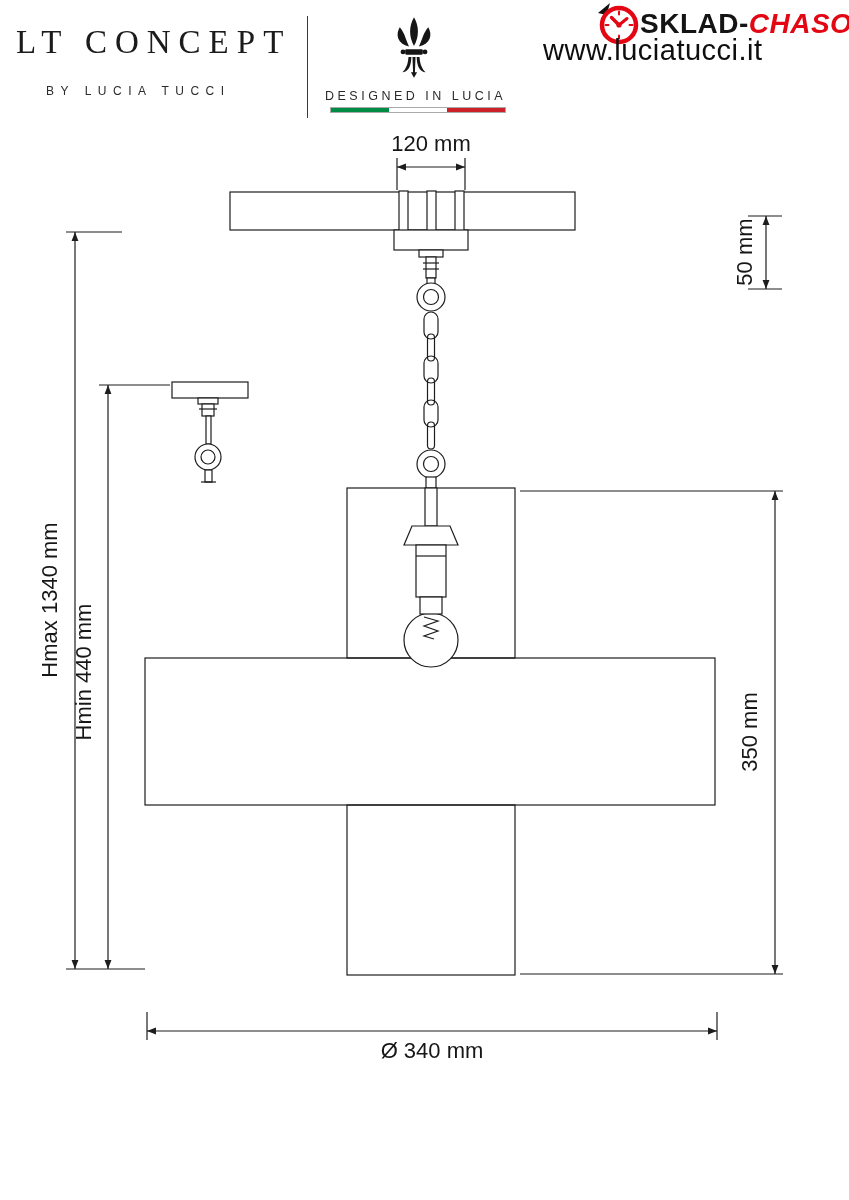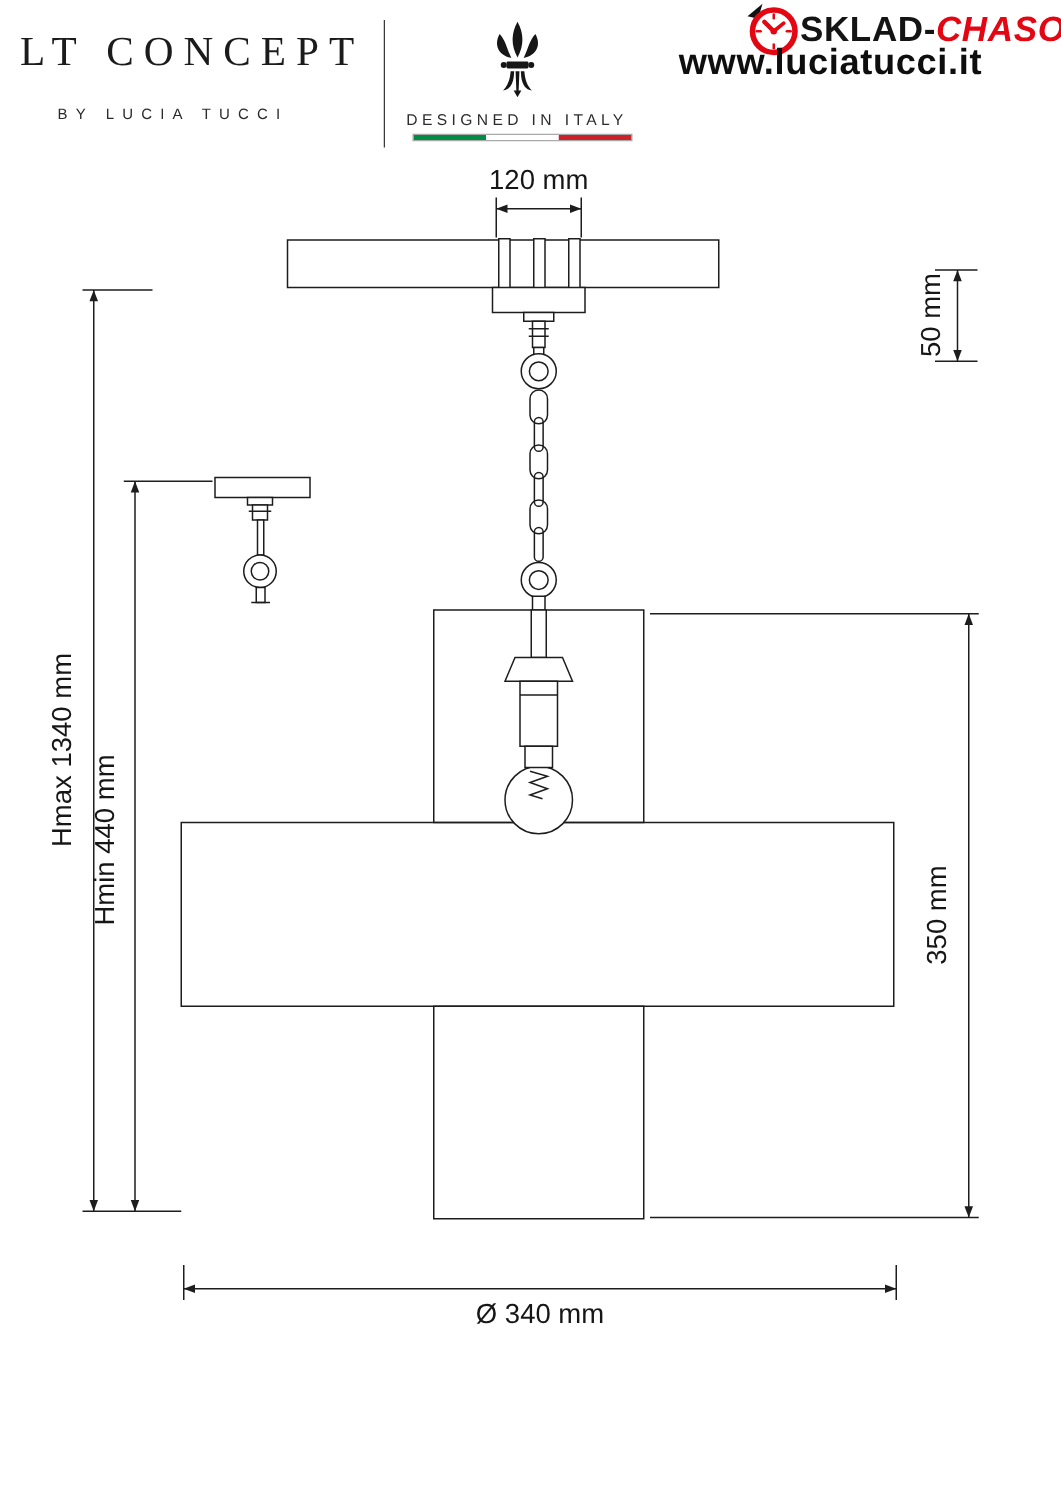--- a/index.html
+++ b/index.html
@@ -17,21 +17,21 @@
   .designed-text { position:absolute; left:325px; top:89px; font-size:12.5px; letter-spacing:3.5px;
                 color:#2b2b2b; white-space:nowrap; }
   .flag       { position:absolute; left:330px; top:107px; width:176px; height:6px; display:flex;
                 border:1px solid #a9a9a9; }
   .flag span  { flex:1; }
   .clock      { position:absolute; left:596px; top:2px; }
   .wm-text    { position:absolute; left:640px; top:8px; font-size:28px; font-weight:bold;
                 color:#141414; white-space:nowrap; letter-spacing:0.5px; }
   .wm-red     { font-style:italic; }
   .site       { position:absolute; left:543px; top:34px; font-size:29px; letter-spacing:0.5px;
-                font-weight:bold; color:#0e0e0e; white-space:nowrap; }
+                font-weight:normal; color:#0e0e0e; white-space:nowrap; }
   .model      { position:absolute; left:518px; top:89px; font-size:21px; color:#111; white-space:nowrap; }
 
   
   .drawing { position:absolute; left:0; top:125px; }
   .ln    { stroke:#1d1d1d; stroke-width:1.2; fill:none; }
   .wfill { stroke:#1d1d1d; stroke-width:1.2; fill:#ffffff; }
   .dim   { stroke:#1d1d1d; stroke-width:1.2; fill:none; }
   .dimtext { font-size:22px; fill:#161616; font-family:"Liberation Sans", sans-serif; }
 </style>
 </head>
@@ -51,21 +51,21 @@
       <rect x="12" y="30" width="16" height="5" rx="1"></rect>
       <circle cx="10" cy="32.5" r="2.2"></circle>
       <circle cx="30" cy="32.5" r="2.2"></circle>
       <path d="M15 37 C14.5 44 12.5 48 9.5 51 C14 50.5 16.5 47 17.3 41 L17.6 37 Z"></path>
       <path d="M25 37 C25.5 44 27.5 48 30.5 51 C26 50.5 23.5 47 22.7 41 L22.4 37 Z"></path>
       <path d="M18.6 37 L21.4 37 L20.8 52 L19.2 52 Z"></path>
       <path d="M17.2 51 L22.8 51 L20 56 Z"></path>
     </g>
   </svg>
 
-  <div class="designed-text">DESIGNED IN ITALY</div>
+  <div class="designed-text">DESIGNED IN LUCIA</div>
   <div class="flag">
     <span style="background: rgb(0, 140, 69);"></span>
     <span style="background: rgb(255, 255, 255);"></span>
     <span style="background: rgb(205, 33, 42);"></span>
   </div>
 
   <svg class="clock" width="44" height="44" viewBox="0 0 44 44">
     <path d="M2 11 L14 1 L10.5 13 Z" fill="#111"></path>
     <g fill="none" stroke-linecap="round" style="stroke: rgb(227, 6, 19);">
       <circle cx="23" cy="23" r="17" stroke-width="4.5" fill="#ffffff"></circle>

